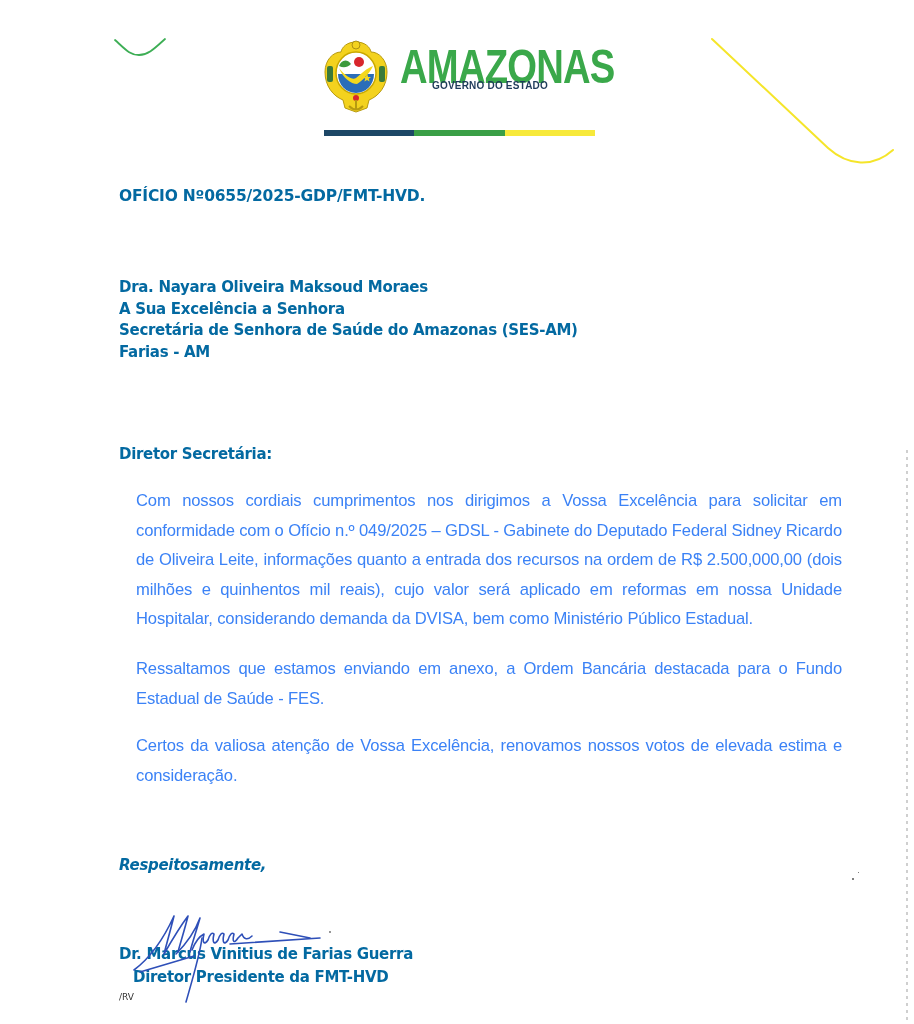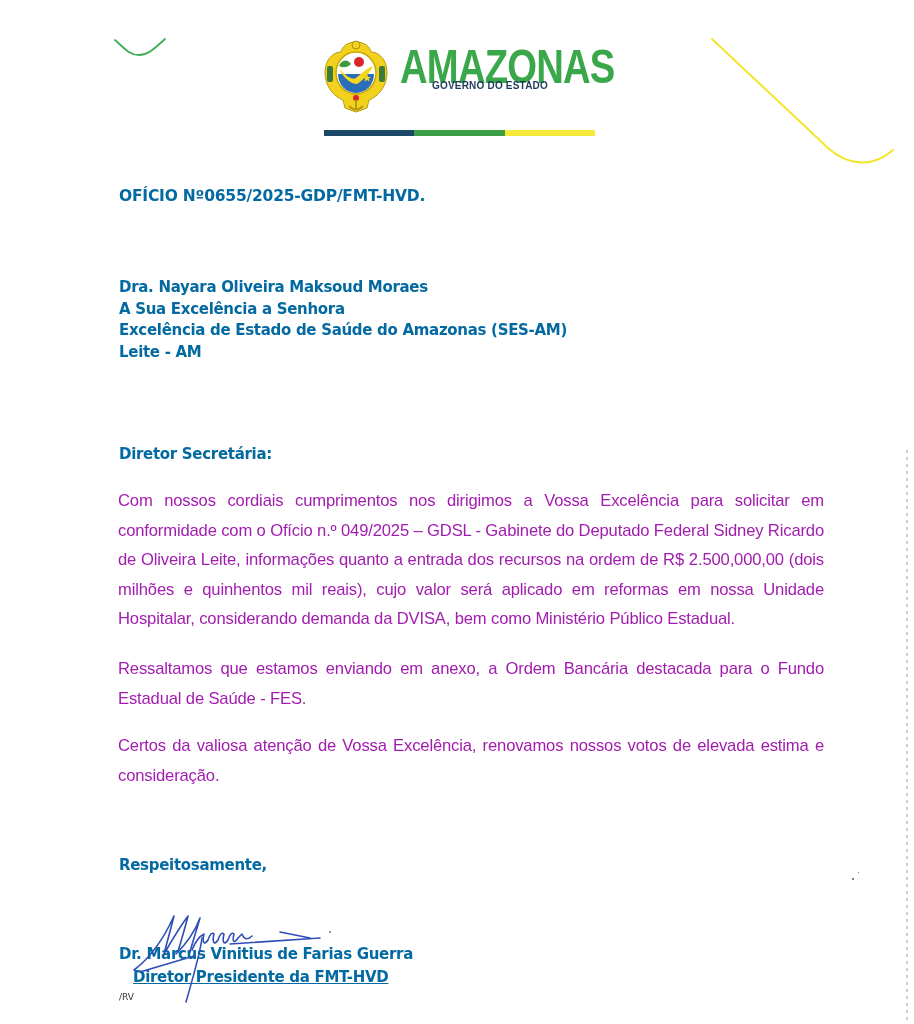--- a/index.html
+++ b/index.html
@@ -106,46 +106,46 @@
     }
     .recipient-block div { white-space: nowrap; }
 
     .salutation {
       left: 119px; top: 445px;
       letter-spacing: -0.3px;
     }
 
     .body-text {
       position: absolute;
-      left: 118px;
+      left: 136px;
       width: 706px;
       font-family: "Liberation Sans", sans-serif;
       font-size: 16.6px;
       line-height: 29.5px;
-      color: #a21caf;
+      color: #3b82f6;
       text-align: justify;
       text-align-last: left;
       letter-spacing: -0.15px;
     }
     .para-1 { top: 486px; }
     .para-2 { top: 654px; }
     .para-3 { top: 731px; }
 
     .closing {
       left: 119px; top: 856px;
       letter-spacing: -0.3px;
+      font-style: italic;
     }
     .signatory-name {
       left: 119px; top: 945px;
       letter-spacing: -0.3px;
     }
     .signatory-title {
       left: 133px; top: 968px;
       letter-spacing: -0.3px;
-      text-decoration: underline;
     }
     .initials {
       position: absolute;
       left: 119px; top: 992px;
       font-family: "DejaVu Sans", sans-serif;
       font-size: 9px;
       color: #333;
     }
 
     .signature {
@@ -219,22 +219,22 @@
       <span style="background:#f7e93b"></span>
     </div>
   </div>
 
   <div class="doc-text bold oficio-number">OFÍCIO Nº0655/2025-GDP/FMT-HVD.</div>
 
 
   <div class="doc-text bold recipient-block">
     <div>Dra. Nayara Oliveira Maksoud Moraes</div>
     <div>A Sua Excelência a Senhora</div>
-    <div>Excelência de Estado de Saúde do Amazonas (SES-AM)</div>
-    <div>Leite -  AM</div>
+    <div>Secretária de Senhora de Saúde do Amazonas (SES-AM)</div>
+    <div>Farias -  AM</div>
   </div>
 
   <div class="doc-text bold salutation">Diretor Secretária:</div>
 
   <div class="body-text para-1">Com nossos cordiais cumprimentos nos dirigimos a Vossa Excelência para solicitar em conformidade com o Ofício n.º 049/2025 – GDSL - Gabinete do Deputado Federal Sidney Ricardo de Oliveira Leite, informações quanto a entrada dos recursos na ordem de R$ 2.500,000,00 (dois milhões e quinhentos mil reais), cujo valor será aplicado em reformas em nossa Unidade Hospitalar, considerando demanda da DVISA, bem como Ministério Público Estadual.</div>
   <div class="body-text para-3">Certos da valiosa atenção de Vossa Excelência, renovamos nossos votos de elevada estima e consideração.</div>
   <div class="body-text para-2">Ressaltamos que estamos enviando em anexo, a Ordem Bancária destacada para o Fundo Estadual de Saúde - FES.</div>
 
   <div class="doc-text bold closing">Respeitosamente,</div>
 

